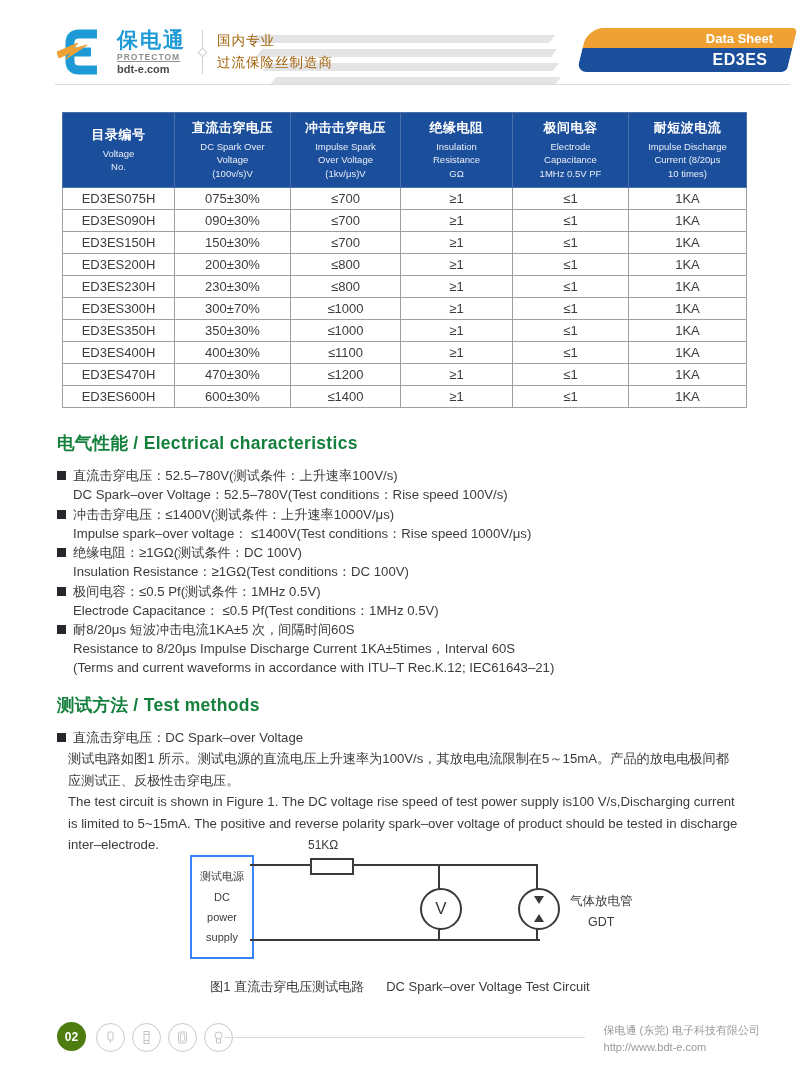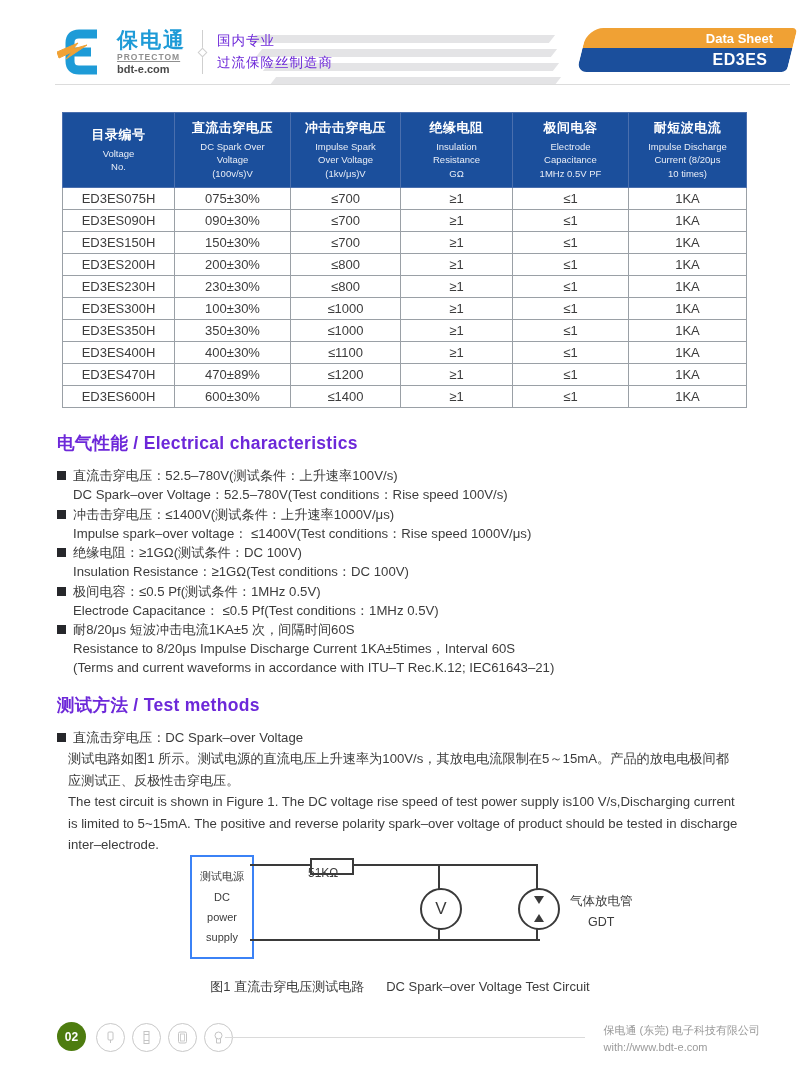--- a/index.html
+++ b/index.html
@@ -11,57 +11,57 @@
   .hdr{position:absolute;left:0;top:0;width:800px;height:63px;}
   .hdr-rule{position:absolute;left:55px;right:10px;top:84px;height:1px;background:#dcdcdc;}
   .logo-wrap{position:absolute;left:57px;top:28px;display:flex;align-items:center;}
   .logo-mark{position:relative;width:52px;height:48px;}
   .logo-text{margin-left:8px;line-height:1;}
   .logo-cn{font-size:21px;font-weight:bold;color:#1e9bd7;letter-spacing:2px;}
   .logo-en{font-size:8.5px;font-weight:bold;color:#8f8f8f;letter-spacing:1px;margin-top:3px;text-decoration:underline;}
   .logo-site{font-size:11px;font-weight:bold;color:#4a4a4a;margin-top:2px;}
   .logo-divider{position:relative;width:1px;height:44px;background:#cfcfcf;margin:0 14px 0 16px;}
   .logo-divider .dia{position:absolute;left:-3px;top:19px;width:5px;height:5px;border:1px solid #cfcfcf;background:#fff;transform:rotate(45deg);}
-  .tagline{font-size:13.5px;color:#6d28d9;line-height:1.65;letter-spacing:1px;}
+  .tagline{font-size:13.5px;color:#a16207;line-height:1.65;letter-spacing:1px;}
 
   .stripes{position:absolute;left:0;top:0;width:800px;height:85px;pointer-events:none;}
   .stripe{position:absolute;height:8px;background:#e4e4e6;transform:skewX(-38deg);}
 
   .badge{position:absolute;right:8px;top:28px;width:210px;height:44px;transform:skewX(-14deg);border-radius:16px 5px 5px 10px;overflow:hidden;box-shadow:0 0 0 1px rgba(255,255,255,0.6);}
   .badge-top{height:20px;background:#f0a134;display:flex;align-items:center;justify-content:flex-end;padding-right:22px;}
   .badge-bottom{height:24px;background:#1b4f9c;display:flex;align-items:center;justify-content:flex-end;padding-right:22px;}
   .badge-top span,.badge-bottom span{transform:skewX(14deg);color:#ffffff;font-weight:bold;}
   .badge-top span{font-size:13px;}
   .badge-bottom span{font-size:16px;letter-spacing:0.5px;}
 
   
   table.spec{position:absolute;left:62px;top:112px;border-collapse:collapse;table-layout:fixed;}
   table.spec th{background:#1b4f9c;color:#ffffff;border:1px solid #4a6fae;padding:6px 2px 7px;vertical-align:middle;}
   table.spec th .th-cn{font-size:13px;font-weight:bold;margin-bottom:3px;letter-spacing:0.5px;}
   table.spec th .th-en{font-size:9.5px;font-weight:normal;line-height:1.4;color:#e8edf6;}
   table.spec td{border:1px solid #9aa0a6;height:21px;text-align:center;font-size:13px;color:#3c3c3c;padding:0 2px;background:#ffffff;}
   table.spec tr{page-break-inside:avoid;}
 
   
-  .sec-title{position:absolute;left:57px;font-size:17.5px;font-weight:bold;color:#6d28d9;letter-spacing:0.3px;}
+  .sec-title{position:absolute;left:57px;font-size:17.5px;font-weight:bold;color:#15803d;letter-spacing:0.3px;}
   .bullet-item{display:flex;margin-bottom:1px;}
   .sq{flex:0 0 9px;width:9px;height:9px;background:#26272b;margin:5px 7px 0 0;}
   .bullet-text{font-size:13.2px;line-height:19px;color:#3c3c3c;}
   #elec-list{position:absolute;left:57px;top:466px;width:690px;}
   #elec-list .bullet-item{margin-bottom:0.5px;}
 
   #tm-block{position:absolute;left:57px;top:728px;width:690px;}
   #tm-body{margin-left:11px;width:674px;font-size:13.2px;line-height:21.5px;color:#3c3c3c;}
 
   
   .circuit{position:absolute;left:190px;top:845px;width:480px;height:122px;}
   .wire{position:absolute;background:#3a3a3a;}
   .src-box{position:absolute;left:0;top:10px;width:60px;height:100px;border:2px solid #3b82f6;display:flex;align-items:center;justify-content:center;text-align:center;font-size:11px;line-height:1.85;color:#3c3c3c;}
   .resistor{position:absolute;left:120px;top:13px;width:40px;height:13px;border:2px solid #3a3a3a;background:#fff;}
-  .res-label{position:absolute;left:118px;top:-7px;font-size:12px;color:#3c3c3c;margin-top:28px;}
+  .res-label{position:absolute;left:118px;top:-7px;font-size:12px;color:#3c3c3c;}
   .circle-comp{position:absolute;width:38px;height:38px;border:2px solid #3a3a3a;border-radius:50%;background:#ffffff;}
   .vm{left:230px;top:43px;display:flex;align-items:center;justify-content:center;font-size:17px;color:#3c3c3c;}
   .gdt{left:328px;top:43px;}
   .tri{position:absolute;left:50%;width:0;height:0;margin-left:-5px;}
   .tri-down{top:6px;border-left:5px solid transparent;border-right:5px solid transparent;border-top:8px solid #3a3a3a;}
   .tri-up{bottom:6px;border-left:5px solid transparent;border-right:5px solid transparent;border-bottom:8px solid #3a3a3a;}
   .gdt-label{position:absolute;left:380px;top:46px;font-size:12.5px;line-height:1.7;color:#3c3c3c;text-align:center;}
   .fig-caption{position:absolute;left:0;top:978px;width:800px;text-align:center;font-size:13px;color:#3c3c3c;}
   .fig-caption .gap{display:inline-block;width:22px;}
 
@@ -201,21 +201,21 @@
         <tr>
           <td>ED3ES230H</td>
           <td>230±30%</td>
           <td>≤800</td>
           <td>≥1</td>
           <td>≤1</td>
           <td>1KA</td>
         </tr>
         <tr>
           <td>ED3ES300H</td>
-          <td>100±30%</td>
+          <td>300±70%</td>
           <td>≤1000</td>
           <td>≥1</td>
           <td>≤1</td>
           <td>1KA</td>
         </tr>
         <tr>
           <td>ED3ES350H</td>
           <td>350±30%</td>
           <td>≤1000</td>
           <td>≥1</td>
@@ -225,21 +225,21 @@
         <tr>
           <td>ED3ES400H</td>
           <td>400±30%</td>
           <td>≤1100</td>
           <td>≥1</td>
           <td>≤1</td>
           <td>1KA</td>
         </tr>
         <tr>
           <td>ED3ES470H</td>
-          <td>470±89%</td>
+          <td>470±30%</td>
           <td>≤1200</td>
           <td>≥1</td>
           <td>≤1</td>
           <td>1KA</td>
         </tr>
         <tr>
           <td>ED3ES600H</td>
           <td>600±30%</td>
           <td>≤1400</td>
           <td>≥1</td>
@@ -341,17 +341,17 @@
       <span class="foot-icon">
         <svg width="15" height="15" viewBox="0 0 15 15">
             <circle cx="7.5" cy="5.5" r="3.5" fill="none" stroke="#c4c4c4" stroke-width="1"></circle>
             <path d="M5.5 8.5 V13 H9.5 V8.5" fill="none" stroke="#c4c4c4" stroke-width="1"></path>
           </svg>
       </span>
     </div>
     <div class="foot-rule"></div>
     <div class="foot-company">
       <div>保电通 (东莞) 电子科技有限公司</div>
-      <div>with://www.bdt-e.com</div>
+      <div>http://www.bdt-e.com</div>
     </div>
   </div>
 
 </div>
 
 </body></html>

